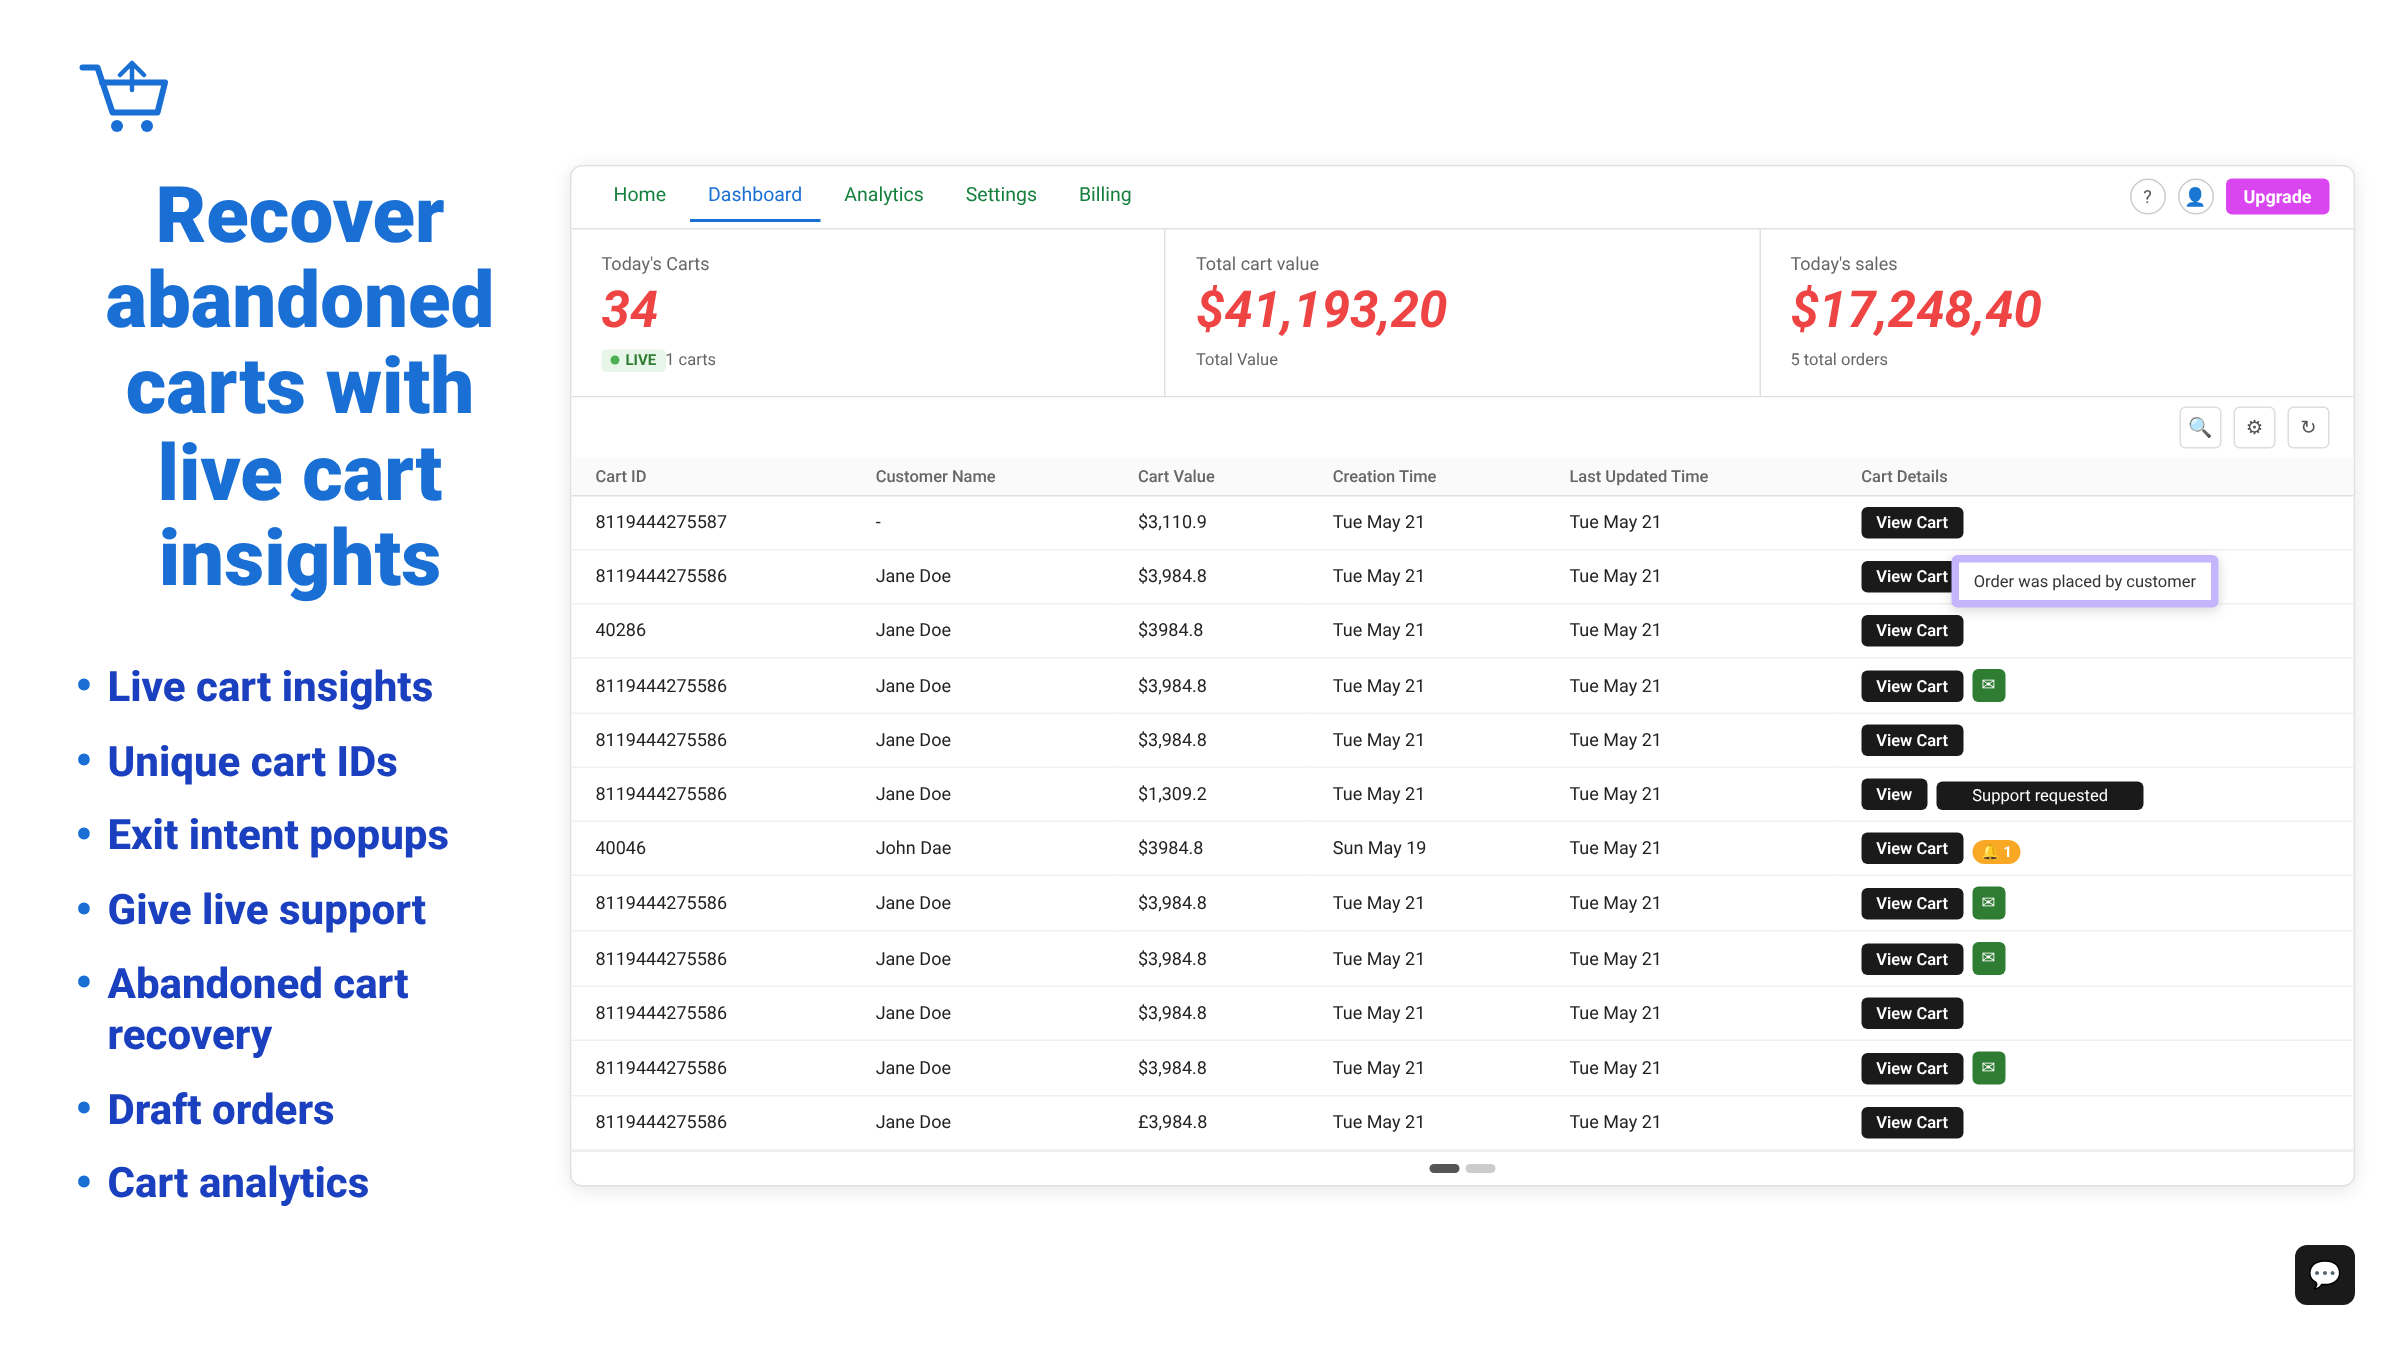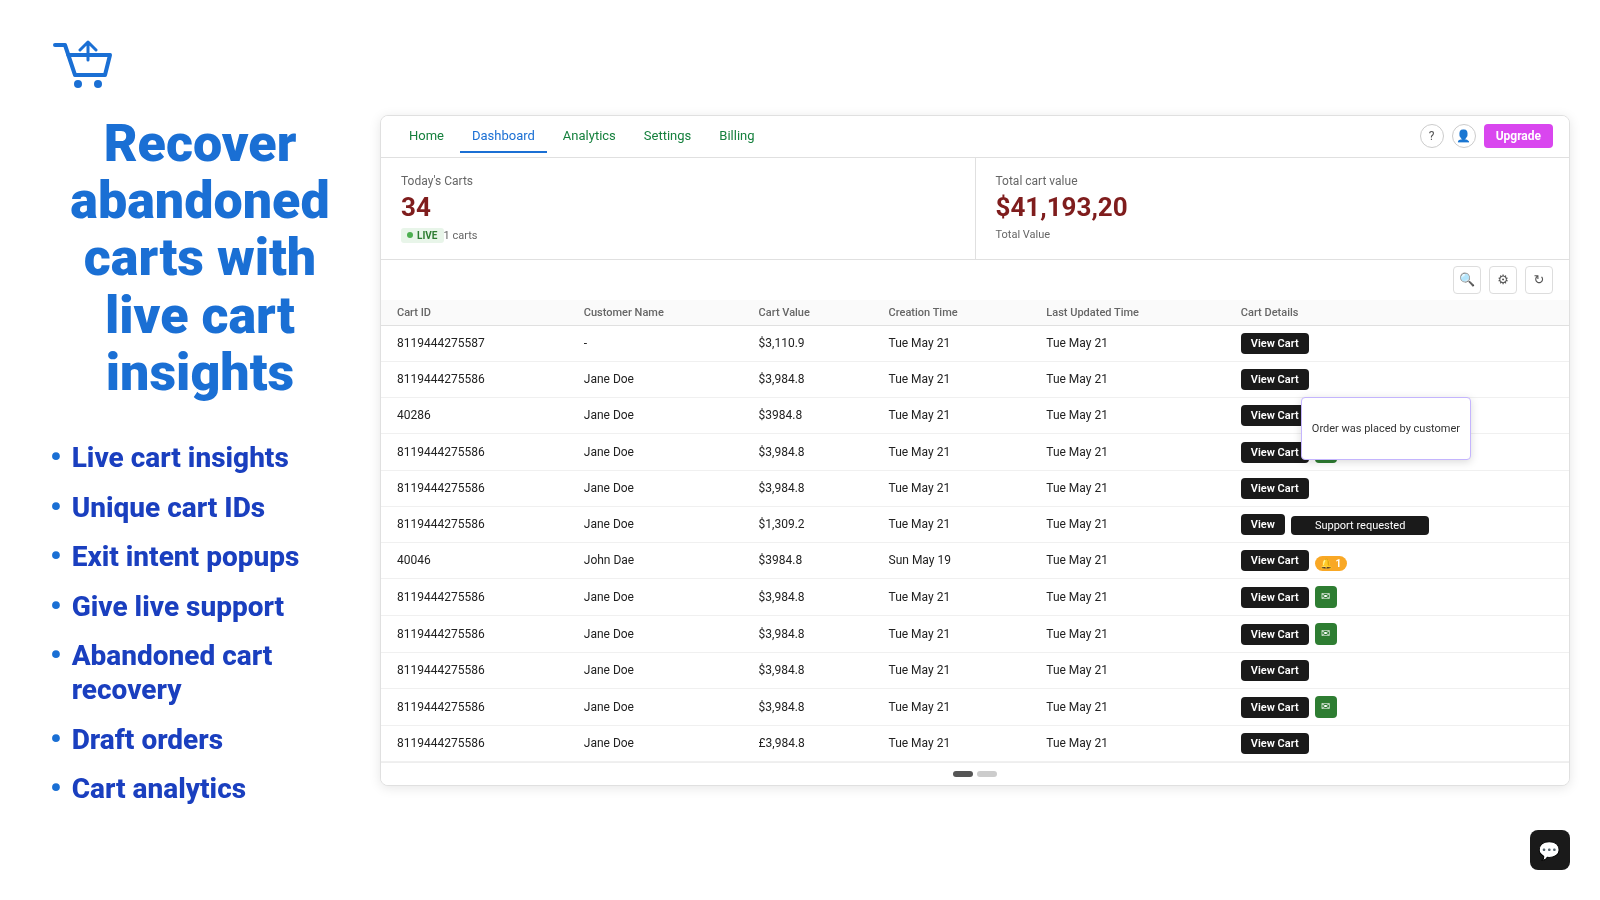--- a/index.html
+++ b/index.html
@@ -157,24 +157,25 @@
       border-right: none;
     }
 
     .stat-label {
       font-size: 12px;
       color: #666;
       margin-bottom: 4px;
     }
 
     .stat-value {
-      font-size: 26px;
+      font-size: 34px;
       font-weight: 700;
-      color: #7f1d1d;
+      color: #ef4444;
       margin-bottom: 6px;
+      font-style: italic;
     }
 
     .stat-sub {
       font-size: 11px;
       color: #666;
     }
 
     .live-badge {
       display: inline-flex;
       align-items: center;
@@ -309,31 +310,30 @@
       padding: 2px 6px;
       border-radius: 10px;
       display: inline-flex;
       align-items: center;
       gap: 2px;
     }
 
     .tooltip-box {
       position: absolute;
       background: #fff;
-      border: 1px solid #c4b5fd;
+      border: 5px solid #c4b5fd;
       border-radius: 4px;
-      padding: 24px 10px;
+      padding: 6px 10px;
       font-size: 11px;
       color: #333;
       white-space: nowrap;
       box-shadow: 0 2px 8px rgba(0,0,0,0.15);
       left: 60px;
       top: -4px;
       z-index: 10;
-      margin-top: 32px;
     }
 
     .support-tooltip {
       background: #1a1a1a;
       color: #fff;
       border-radius: 4px;
       padding: 3px 24px;
       font-size: 11px;
       white-space: nowrap;
     }
@@ -440,20 +440,25 @@
         <span class="live-dot"></span>
         LIVE
       </span>1 carts
     </div>
   </div>
         <div class="stat-card">
     <div class="stat-label">Total cart value</div>
     <div class="stat-value">$41,193,20</div>
     <div class="stat-sub">Total Value</div>
   </div>
+        <div class="stat-card">
+    <div class="stat-label">Today's sales</div>
+    <div class="stat-value">$17,248,40</div>
+    <div class="stat-sub">5 total orders</div>
+  </div>
       </div>
 
     <div class="table-section">
       <div class="table-toolbar">
         <div class="toolbar-icon">🔍</div>
         <div class="toolbar-icon">⚙</div>
         <div class="toolbar-icon">↻</div>
       </div>
 
       <table class="data-table">

